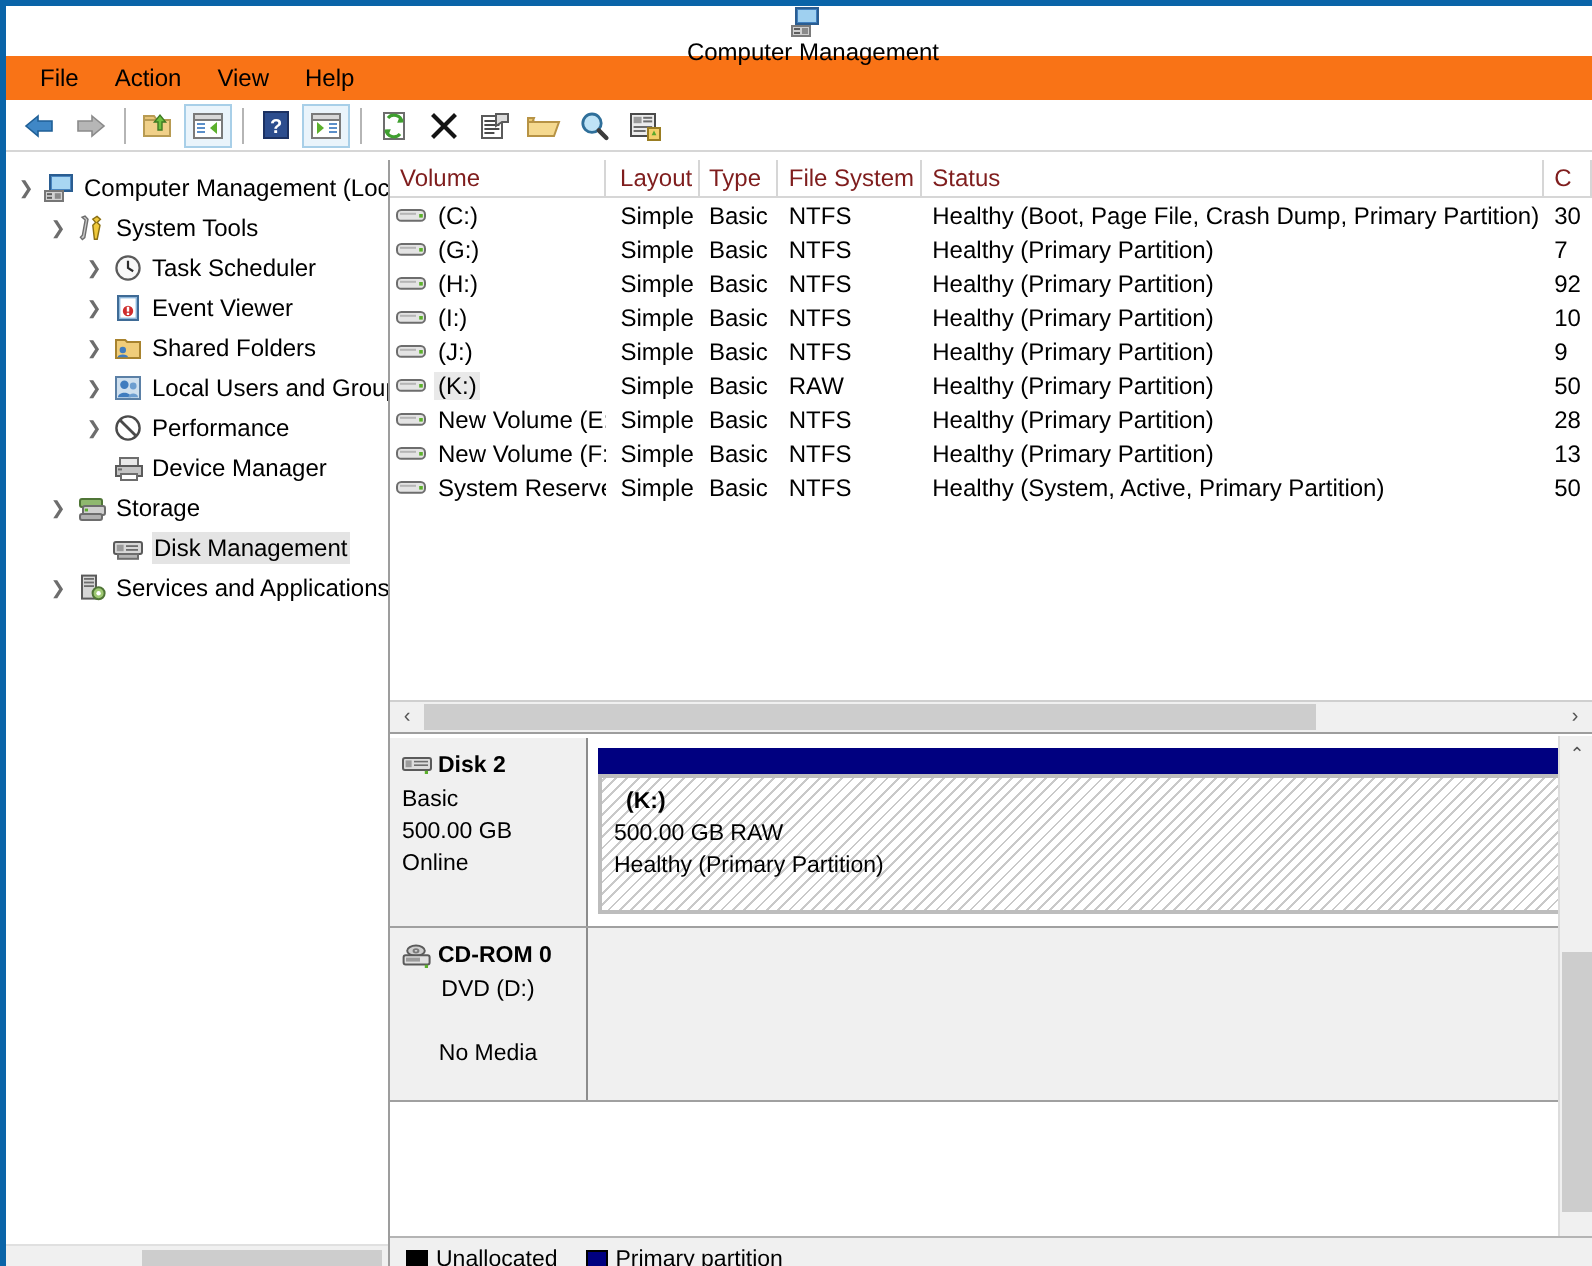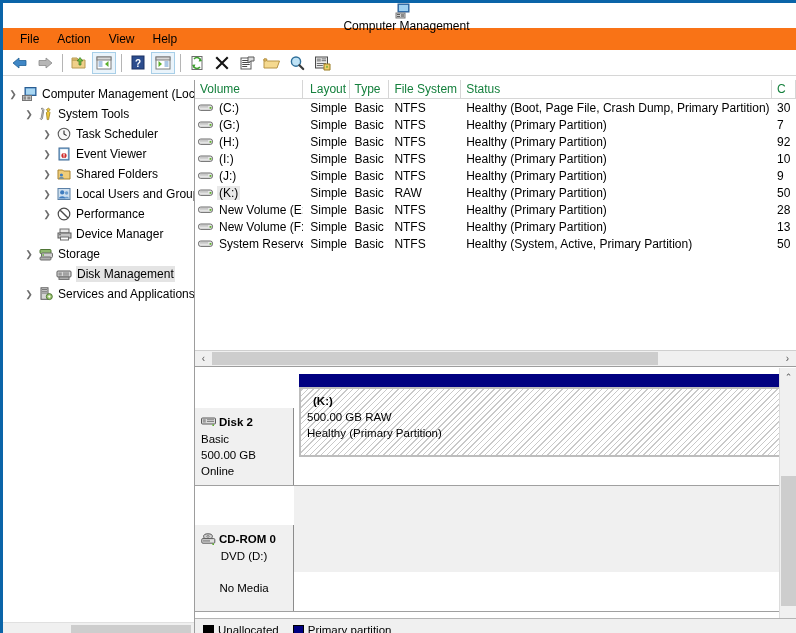--- a/index.html
+++ b/index.html
@@ -162,21 +162,21 @@
   #vol-header {
     display: flex;
     height: 19px;
     background: #ffffff;
     border-bottom: 1px solid #d6d6d6;
     font-size: 12px;
   }
   #vol-header .hcell {
     border-right: 1px solid #d6d6d6;
     padding: 2px 0 0 5px;
-    color: #15803d;
+    color: #7f1d1d;
     white-space: nowrap;
     overflow: hidden;
     cursor: default;
   }
   .c-vol  { width: 108px; }
   .c-lay  { width: 47px; text-align: center; }
   .c-typ  { width: 40px; }
   .c-fs   { width: 72px; }
   .c-sta  { width: 312px; }
   .c-cap  { width: 24px; }
@@ -248,21 +248,20 @@
   }
   .disk-info {
     width: 99px;
     flex: 0 0 99px;
     background: #f0f0f0;
     border-right: 1px solid #8c8c8c;
     padding: 6px 6px 6px 6px;
     font-size: 11.5px;
     color: #000;
     line-height: 16px;
-    margin-top: 39px;
   }
   .disk-info .dtitle {
     font-weight: bold;
     display: flex; align-items: center;
     margin-bottom: 1px;
   }
   .disk-info .dtitle .dico {
     width: 16px; height: 12px; flex: 0 0 16px; margin-right: 2px;
   }
   .disk-bars {

